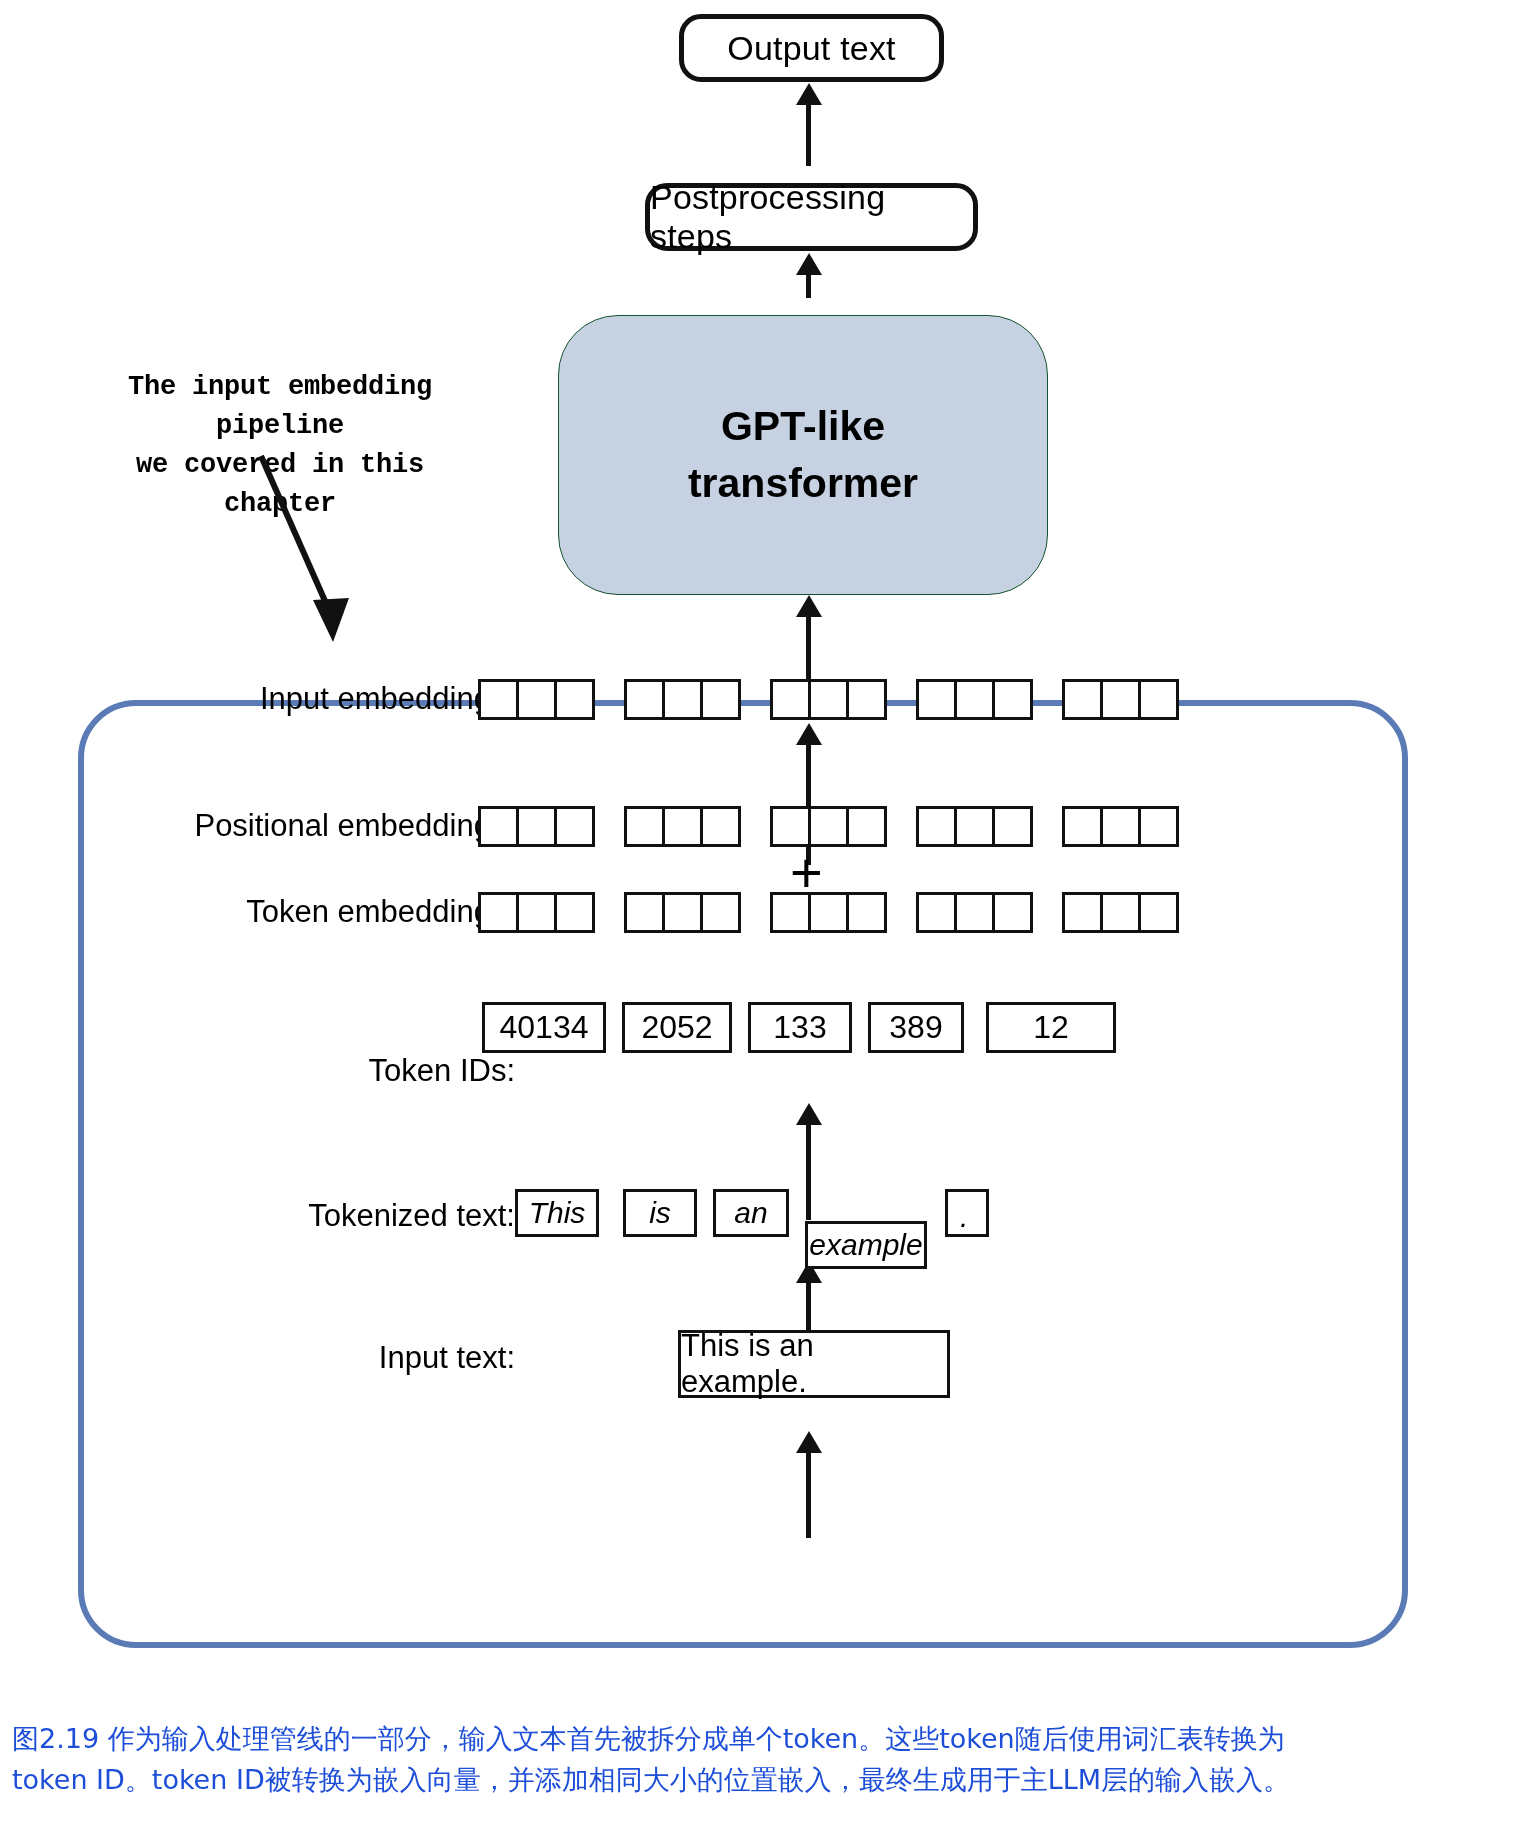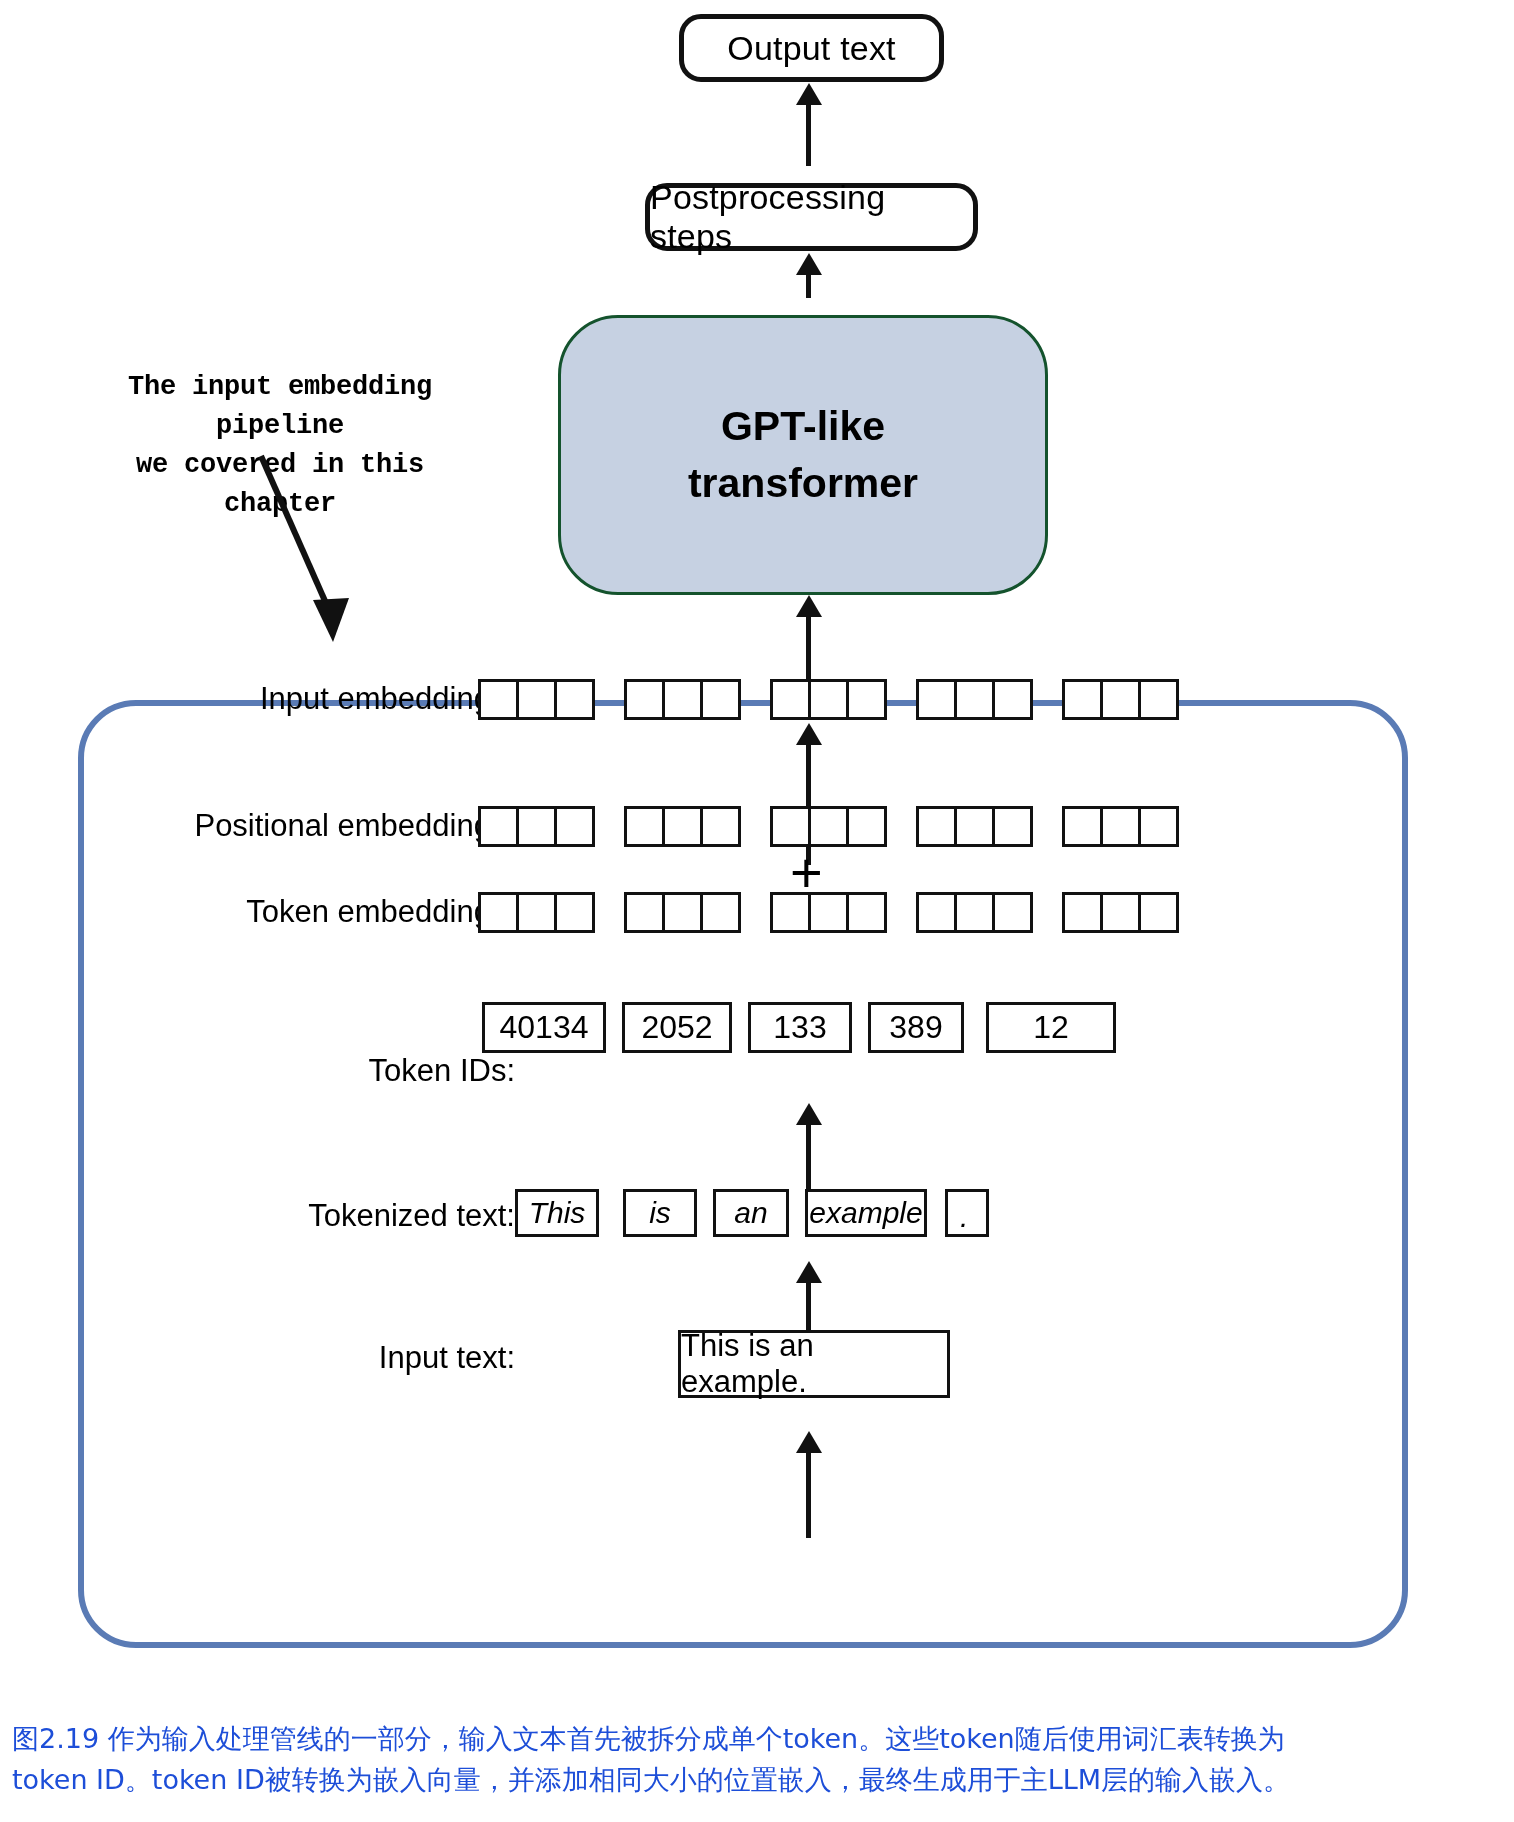--- a/index.html
+++ b/index.html
@@ -18,21 +18,21 @@
     display:flex;align-items:center;justify-content:center;
     box-sizing:border-box;
     font-size:34px;
     letter-spacing:.2px;
   }
   #output-text-box{left:679px;top:14px;width:265px;height:68px;}
   #postprocessing-box{left:645px;top:183px;width:333px;height:68px;}
 
   #gpt-box{
     position:absolute;left:558px;top:315px;width:490px;height:280px;
-    border:3px solid #14532d;border-radius:60px;
+    border:1px solid #14532d;border-radius:60px;
     background:#c6d1e2;
     display:flex;align-items:center;justify-content:center;
     box-sizing:border-box;
   }
   #gpt-box .gpt-label{
     font-weight:bold;font-size:41px;line-height:1.38;text-align:center;
   }
 
   
   .arrow-up{position:absolute;width:5px;background:#111;}
@@ -252,21 +252,21 @@
     <div class="tokenid-box" style="width: 130px;">12</div>
   </div>
 
 <div id="arrow-tok-to-ids" class="arrow-up"></div>
 
 <div class="row-label" style="left:150px;top:1198px;width:365px;">Tokenized text:</div>
 <div id="tokenized-row">
     <div class="token-box" style="width: 84px; margin-right: 24px;">This</div>
     <div class="token-box" style="width: 74px; ">is</div>
     <div class="token-box" style="width: 76px;">an</div>
-    <div class="token-box" style="width: 122px; margin-right: 18px;">example</div>
+    <div class="token-box" style="width: 122px; margin-right: 18px; margin-top: 32px;">example</div>
     <div class="token-box" style="width: 44px; height: 48px; justify-content: flex-start; padding-left: 12px; align-items: flex-end;">.</div>
   </div>
 
 <div id="arrow-input-to-tok" class="arrow-up"></div>
 
 <div class="row-label" style="left:180px;top:1340px;width:335px;">Input text:</div>
 <div id="inputtext-box">
   <span>This is an example.</span>
 </div>
 

